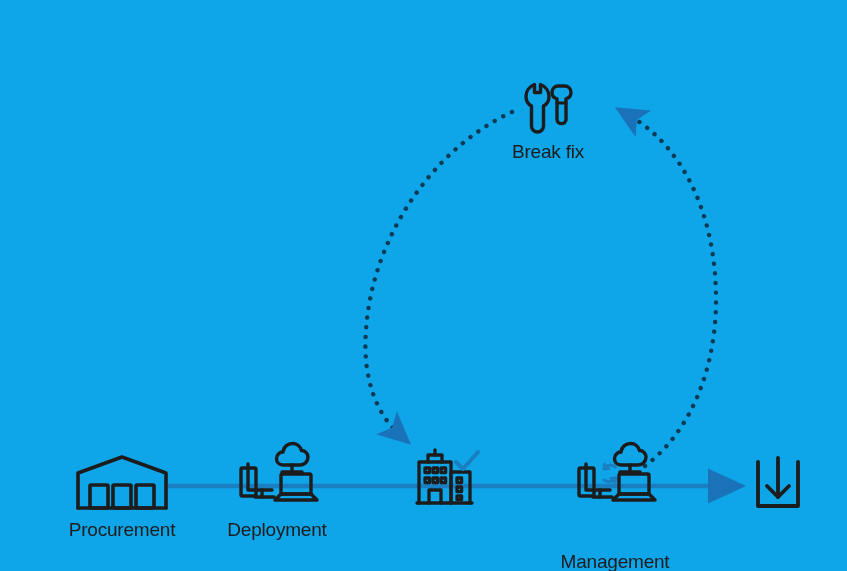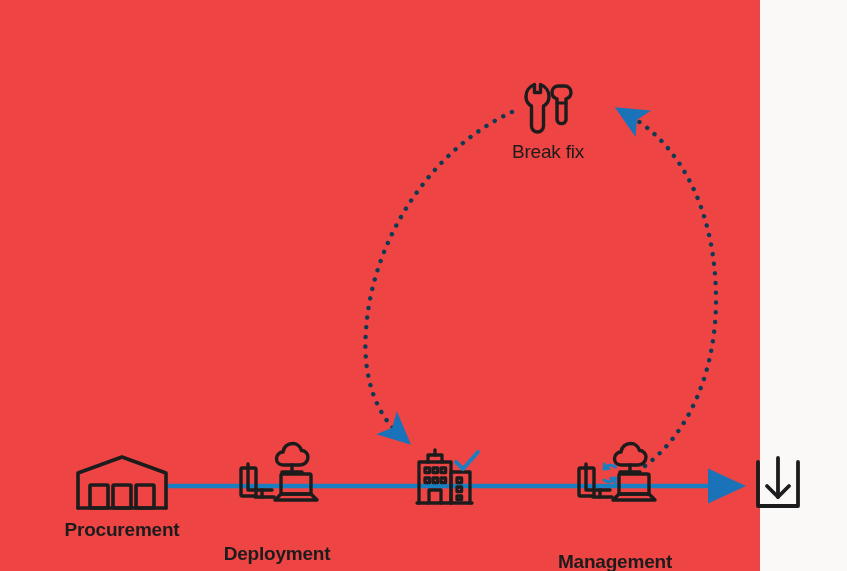--- a/index.html
+++ b/index.html
@@ -8,38 +8,38 @@
   }
   body {
     width: 847px;
     height: 571px;
     background: #faf9f7;
     font-family: "Liberation Sans", sans-serif;
     overflow: hidden;
   }
   #diagram-root {
     position: relative;
-    width: 760px;
+    width: 847px;
     height: 571px;
-    background: #ef4444;
+    background: #0ea5e9;
   }
   #lifecycle-svg {
     position: absolute;
     left: 0;
     top: 0;
     width: 847px;
     height: 571px;
     display: block;
   }
   .stage-label {
     position: absolute;
     text-align: center;
     font-family: "Liberation Sans", sans-serif;
     font-size: 19px;
-    font-weight: 700;
+    font-weight: 400;
     color: #1c1c1c;
     letter-spacing: -0.2px;
     white-space: nowrap;
     transform: translateX(-50%);
   }
   .loop-label {
     position: absolute;
     text-align: center;
     font-family: "Liberation Sans", sans-serif;
     font-size: 19px;
@@ -184,19 +184,19 @@
       <path d="M758,462 L758,506 L798,506 L798,462"></path>
       <line x1="778" y1="458" x2="778" y2="497"></line>
       <path d="M767,486 L778,497 L789,486"></path>
     </g>
   </svg>
 
   <div class="loop-label" style="left:548px; top:141px;">Break fix</div>
 
   <div class="stage-label" style="left:122px; top:519px;">Procurement</div>
 
-  <div class="stage-label" style="left:277px; top:519px;margin-top:24px;">Deployment</div>
+  <div class="stage-label" style="left:277px; top:519px;">Deployment</div>
 
 
   <div class="stage-label" style="left:615px; top:519px;margin-top:32px;">Management</div>
 
 
 </div>
 
 </body></html>

